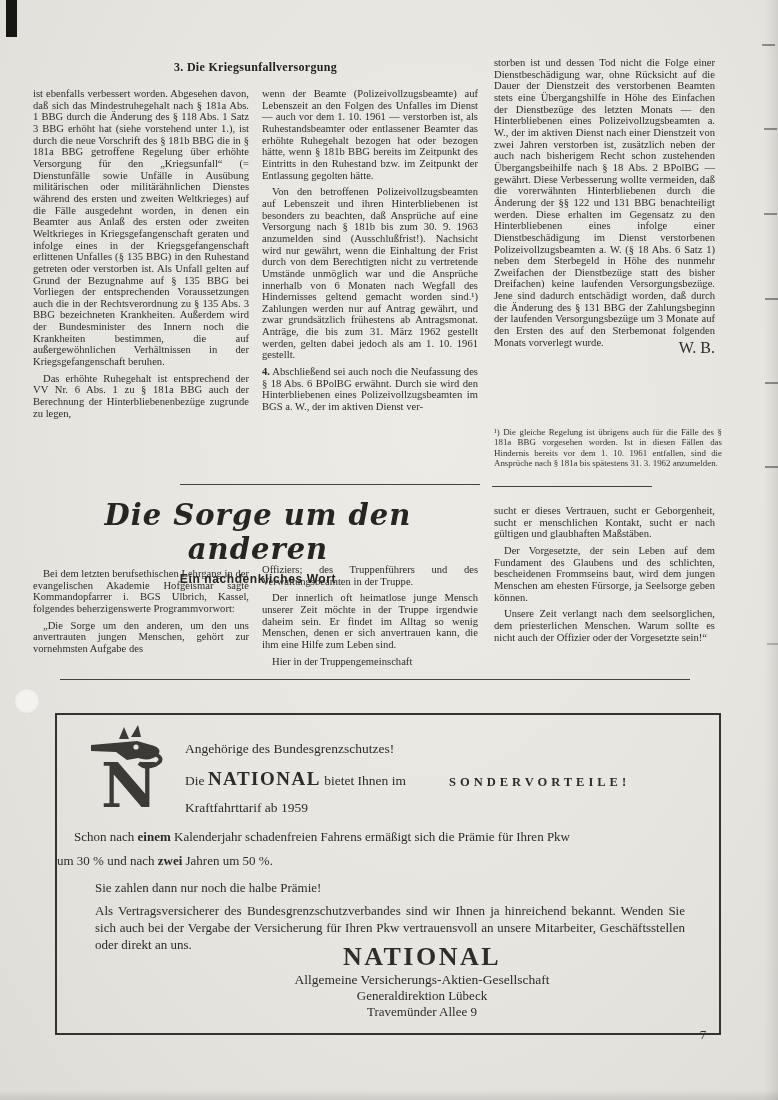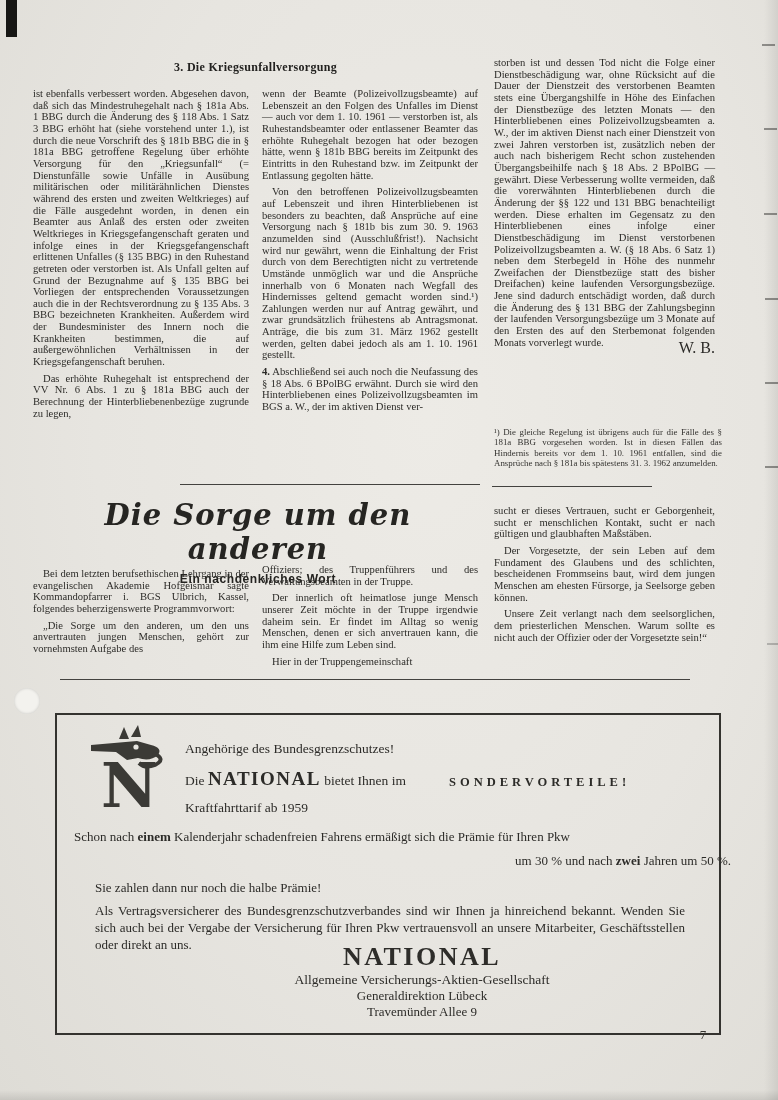--- a/index.html
+++ b/index.html
@@ -49,21 +49,21 @@
 
   .ad { position:absolute; left:55px; top:713px; width:662px; height:318px;
     border:2px solid #34332f; }
   .ad-audience { position:absolute; left:128px; top:26px; font-size:13.5px; }
   .ad-line1 { position:absolute; left:128px; top:53px; font-size:13.5px; }
   .ad-line1 .brand-inline { font-weight:bold; font-size:19px; letter-spacing:1.5px; }
   .ad-line2 { position:absolute; left:128px; top:85px; font-size:13.5px; }
   .ad-sonder { position:absolute; left:392px; top:60px; font-weight:bold;
     font-size:12.5px; letter-spacing:4px; }
   .ad-c1 { position:absolute; left:0; top:114px; width:100%; text-align:left; font-size:13px;margin-left:17px; }
-  .ad-c2 { position:absolute; left:12px; top:138px; width:100%; text-align:right; font-size:13px; }
+  .ad-c2 { position:absolute; left:0; top:138px; width:100%; text-align:left; font-size:13px; }
   .ad-l3 { position:absolute; left:38px; top:165px; font-size:13px; }
   .ad-para { position:absolute; left:38px; top:187px; width:590px; font-size:13px;
     line-height:17px; text-align:justify; }
   .ad-brand-block { position:absolute; left:150px; top:228px; width:430px; text-align:center; }
   .ad-brand-big { font-size:26px; font-weight:bold; letter-spacing:2.5px; color:#2e2d2a; line-height:28px; }
   .ad-company { font-size:13.5px; line-height:17px; }
   .ad-hq, .ad-address { font-size:13px; line-height:16px; }
 
   .logo { position:absolute; left:30px; top:6px; width:84px; height:92px; }
 

